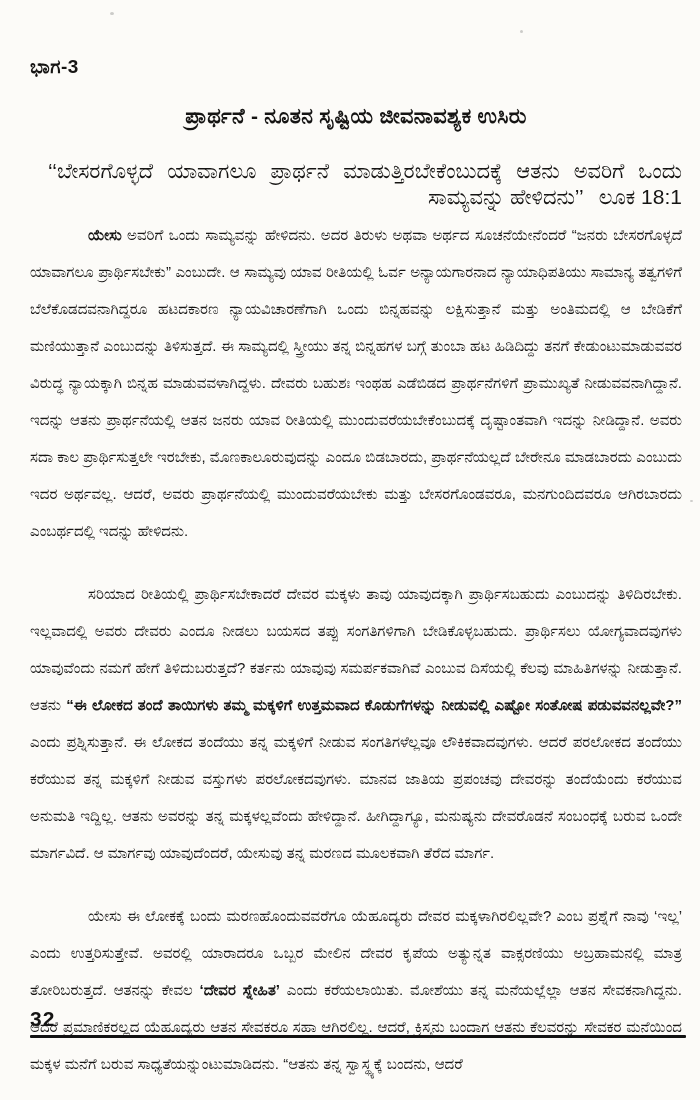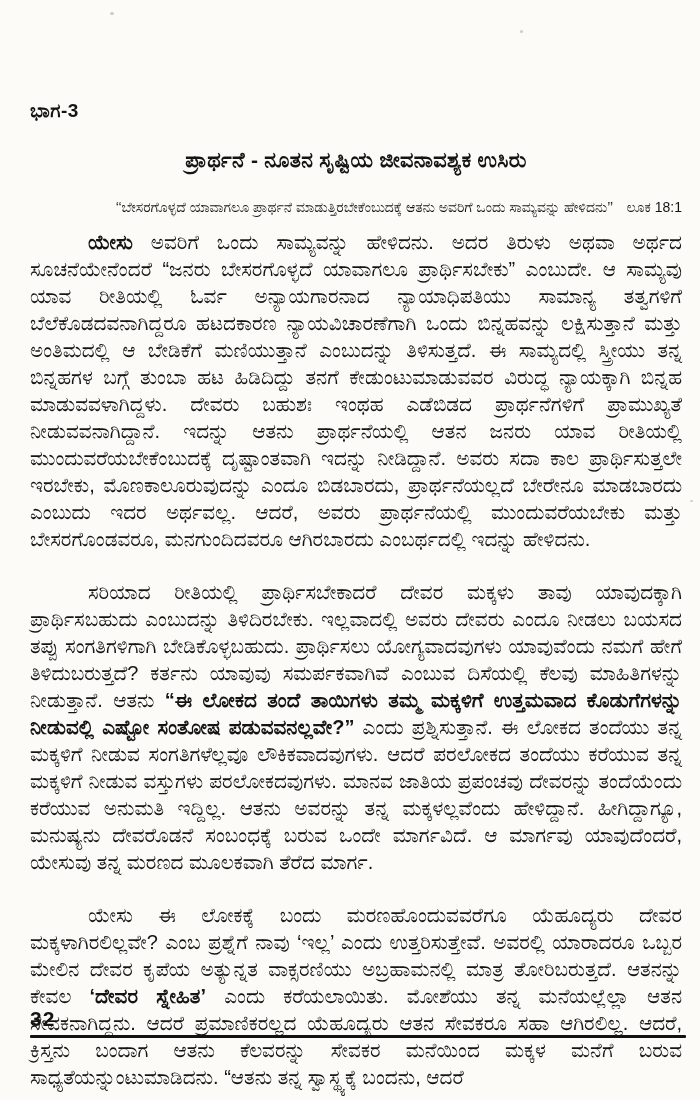--- a/index.html
+++ b/index.html
@@ -17,42 +17,41 @@
   .content {
     position: absolute;
     top: 56px;
     left: 30px;
     right: 18px;
   }
   .section-label {
     font-weight: bold;
     font-size: 19px;
     letter-spacing: 0.5px;
-    margin-top: 44px;
   }
   .chapter-title {
     text-align: center;
     font-weight: bold;
     font-size: 21px;
     margin-top: 26px;
     letter-spacing: 0.3px;
   }
   .epigraph {
-    margin-top: 20px;
-    font-size: 14px;
-    line-height: 31px;
+    margin-top: 30px;
+    font-size: 21px;
+    line-height: 26px;
     text-align: justify;
     text-align-last: right;
     padding-left: 18px;
   }
   .epigraph .ref { margin-left: 10px; white-space: nowrap; }
   .body-text { margin-top: 6px; }
   .para {
-    font-size: 20px;
-    line-height: 27px;
+    font-size: 15px;
+    line-height: 37px;
     text-align: justify;
     text-indent: 58px;
     margin: 0 0 26px 0;
   }
   .para .bold { font-weight: bold; }
   .footer {
     position: absolute;
     left: 30px;
     right: 14px;
     bottom: 62px;

